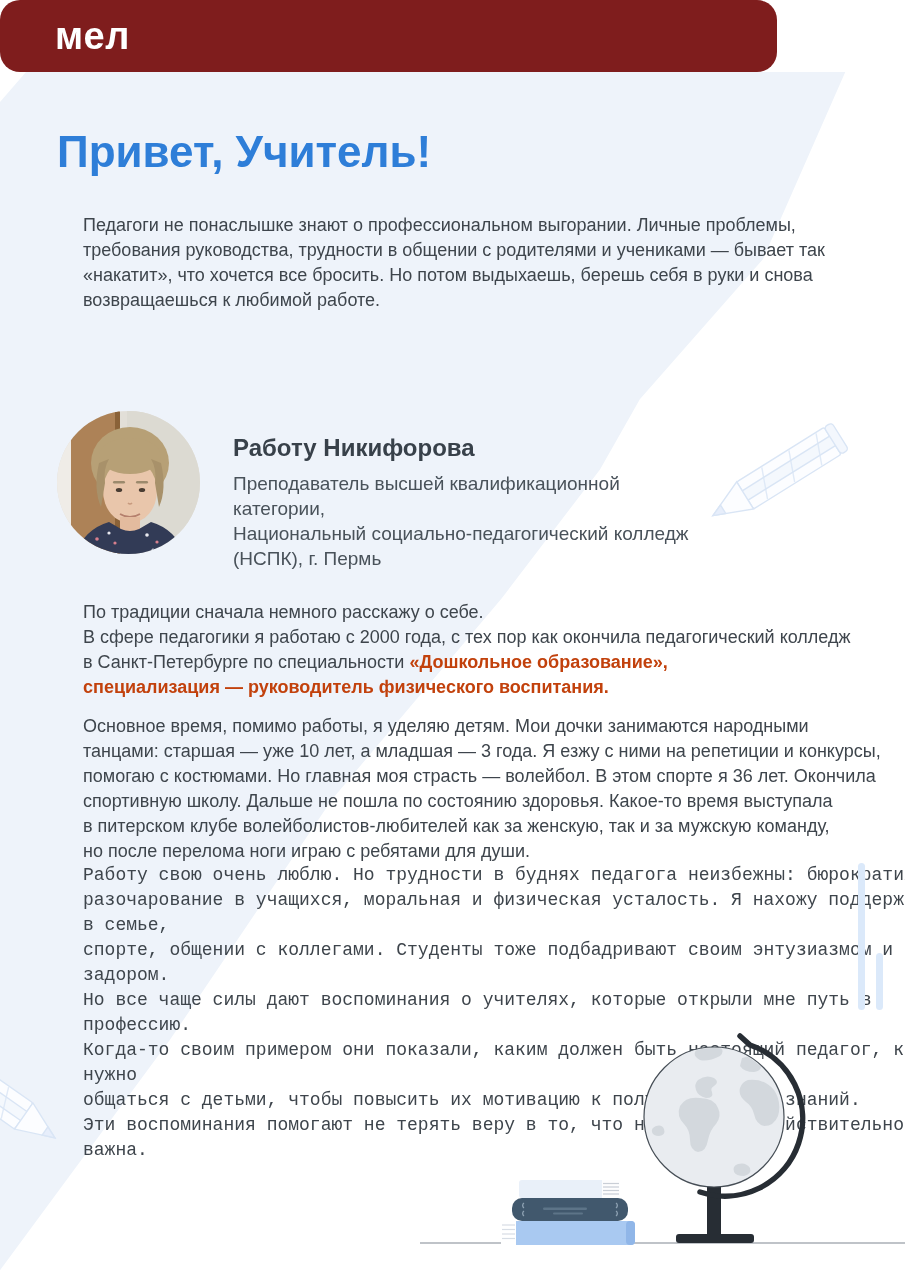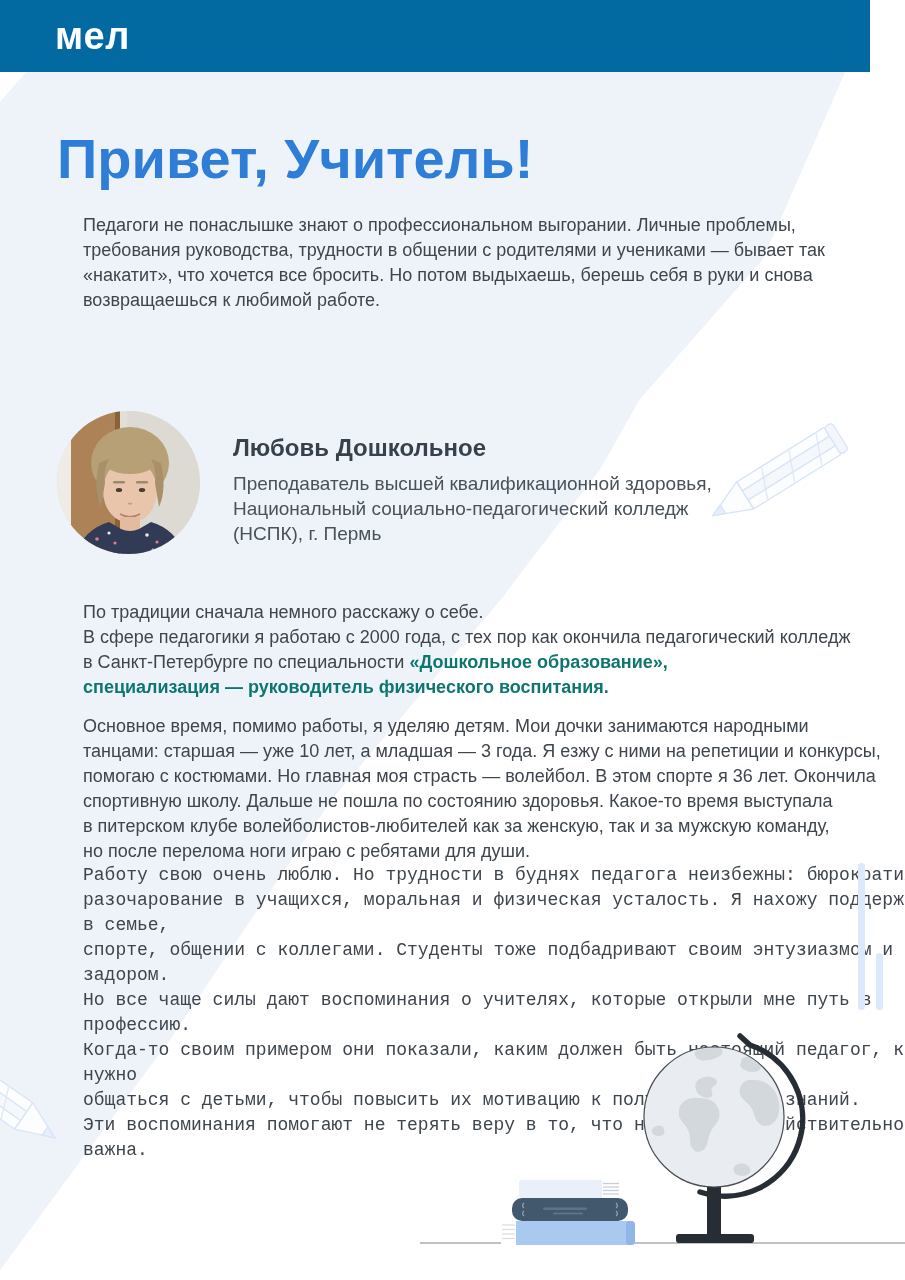--- a/index.html
+++ b/index.html
@@ -2,22 +2,22 @@
 <html><head>
 <meta charset="utf-8">
 <style>
   html,body { margin:0; padding:0; background:#ffffff; }
   .page {
     position:relative; width:905px; height:1280px; overflow:hidden;
     font-family:"Liberation Sans", sans-serif; background:#ffffff;
   }
   
   .header {
-    position:absolute; left:0; top:0; width:870px; height:72px;
-    background:#0369a1; display:flex; align-items:center;
+    position:absolute; left:0; top:0; width:777px; height:72px;
+    background:#7f1d1d; display:flex; align-items:center;border-radius:20px;
   }
   .logo {
     margin-left:55px; color:#ffffff; font-size:38px; font-weight:700;
     letter-spacing:.5px; line-height:1;
   }
   
   .content {
     position:absolute; left:0; top:72px; width:905px; height:1208px;
     background:#eef3fa; overflow:hidden;
   }
@@ -26,27 +26,27 @@
     clip-path:polygon(93.4% 0, 100% 0, 100% 100%, 0 100%, 0 99.2%,
       18.8% 80.1%, 36.7% 60.2%, 55.4% 43.6%, 66.3% 32.9%, 70.7% 27.1%, 84.3% 15.5%);
   }
   .corner-wedge {
     position:absolute; left:0; top:0; width:26px; height:30px; background:#ffffff;
     clip-path:polygon(0 0, 100% 0, 0 100%);
   }
   
   .title {
     position:absolute; left:57px; top:56px; margin:0;
-    font-size:56px; line-height:1.1; font-weight:700; color:#2e7ed8;
+    font-size:44px; line-height:1.1; font-weight:700; color:#2e7ed8;
   }
   .para {
     position:absolute; left:75px; width:845px; margin:8px;
     font-size:18px; line-height:25px; color:#3e454c; white-space:pre-line;
   }
-  .para b { color:#0f766e; }
+  .para b { color:#c2410c; }
   .p1 { top:133px; }   
   .p2 { top:240px; }
   .p3 { top:520px; }
   .p4 { top:634px; }
   .p5 { top:783px;font-family:Liberation Mono, monospace; }
   
   .avatar { position:absolute; left:57px; top:339px; width:143px; height:143px;
             border-radius:50%; overflow:hidden; }
   .author-name {
     position:absolute; left:233px; top:363px; margin:0;
@@ -141,22 +141,22 @@
         <circle cx="40" cy="128" r="1.8" fill="#d77f8d"></circle>
         <circle cx="52" cy="122" r="1.6" fill="#e9e9ef"></circle>
         <circle cx="34" cy="137" r="1.6" fill="#8893c0"></circle>
         <circle cx="58" cy="132" r="1.6" fill="#d77f8d"></circle>
         <circle cx="90" cy="124" r="1.8" fill="#e9e9ef"></circle>
         <circle cx="100" cy="131" r="1.6" fill="#d77f8d"></circle>
         <circle cx="108" cy="138" r="1.6" fill="#8893c0"></circle>
         <circle cx="96" cy="139" r="1.5" fill="#e9e9ef"></circle>
       </svg>
     </div>
-    <p class="author-name">Любовь Дошкольное</p>
-    <p class="author-role">Преподаватель высшей квалификационной здоровья,
+    <p class="author-name">Работу Никифорова</p>
+    <p class="author-role">Преподаватель высшей квалификационной категории,
 Национальный социально-педагогический колледж
 (НСПК), г. Пермь</p>
 
     <p class="para p3"><span>По традиции сначала немного расскажу о себе.
 В сфере педагогики я работаю с 2000 года, с тех пор как окончила педагогический колледж
 в Санкт-Петербурге по специальности </span><b>«Дошкольное образование»,
 специализация — руководитель физического воспитания.</b></p>
     <p class="para p4">Основное время, помимо работы, я уделяю детям. Мои дочки занимаются народными
 танцами: старшая — уже 10 лет, а младшая — 3 года. Я езжу с ними на репетиции и конкурсы,
 помогаю с костюмами. Но главная моя страсть — волейбол. В этом спорте я 36 лет. Окончила

